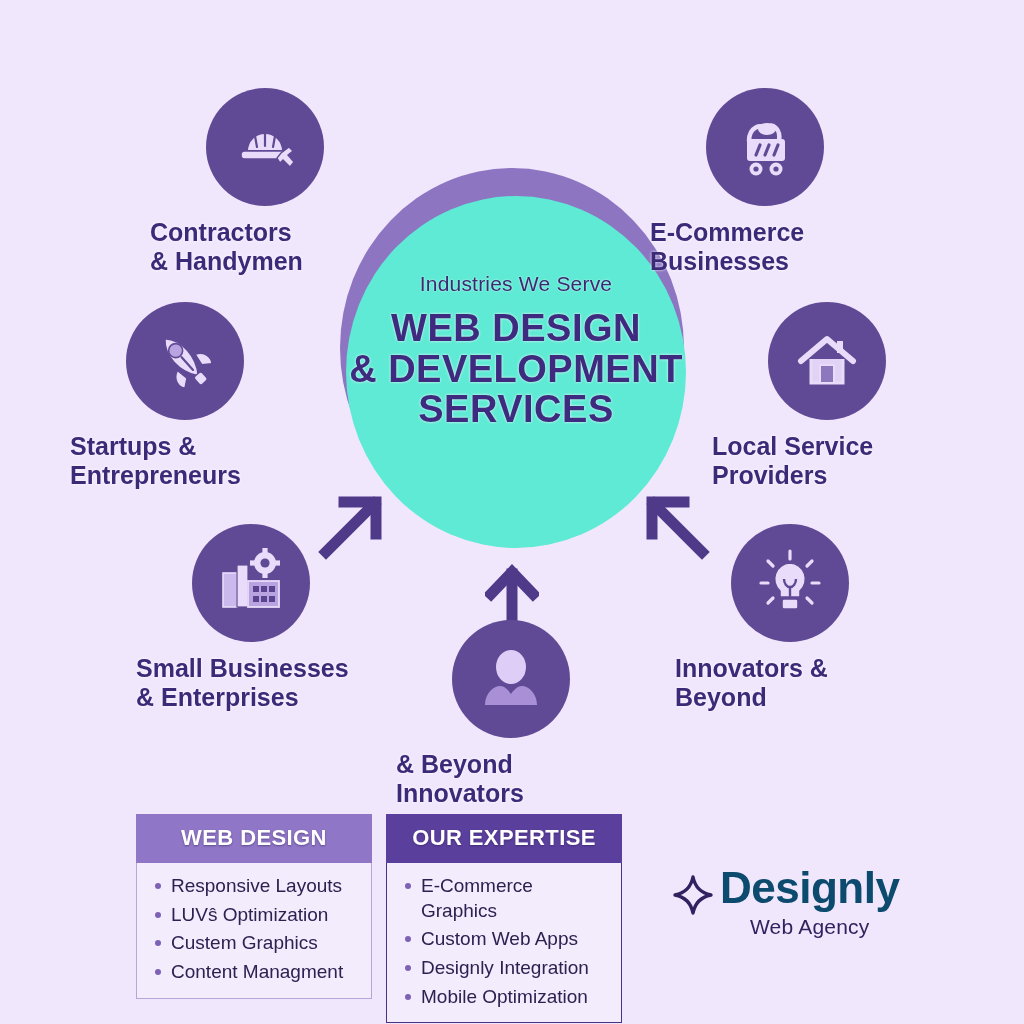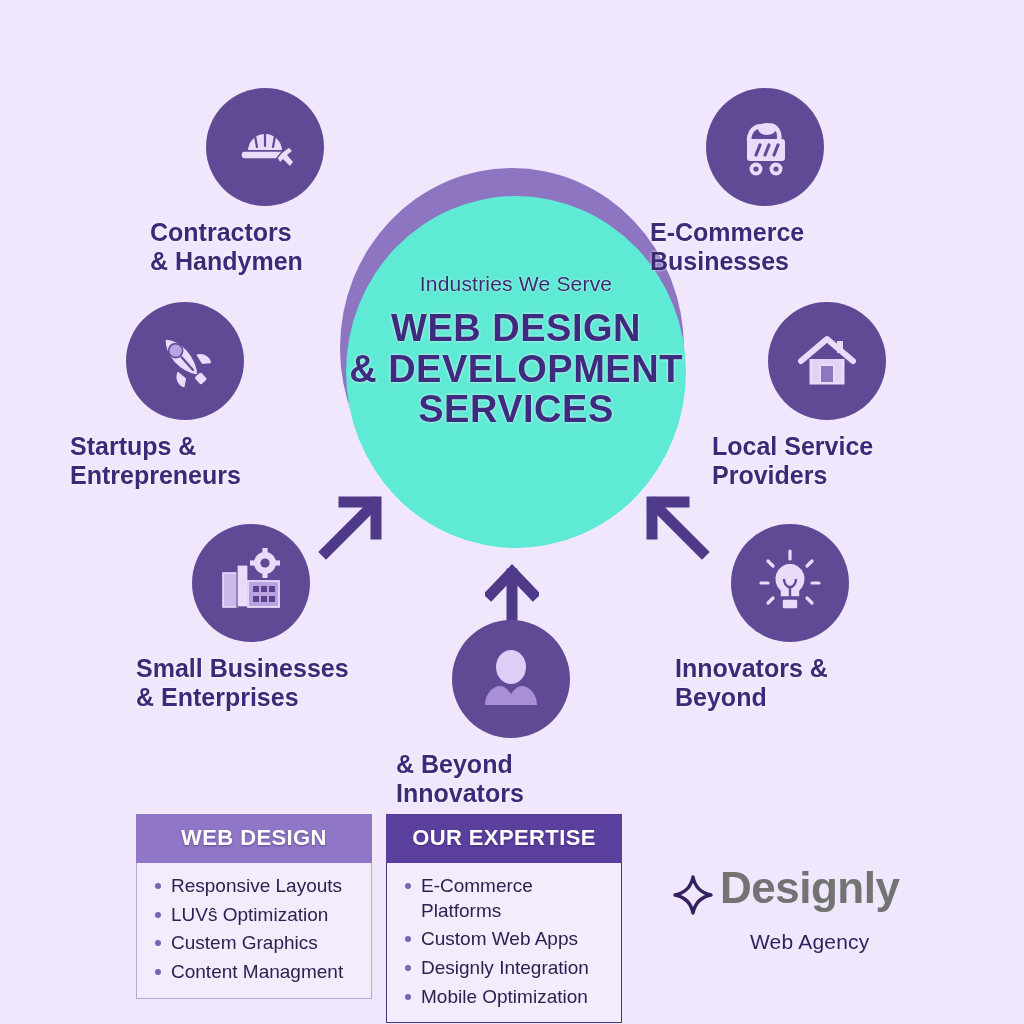--- a/index.html
+++ b/index.html
@@ -146,29 +146,29 @@
     position: absolute;
     left: 672px;
     top: 866px;
     display: flex;
     align-items: flex-start;
   }
   #logo .mark { margin-top: 8px; margin-right: 6px; }
   #logo .wordmark {
     font-size: 44px;
     font-weight: bold;
-    color: #737373;
+    color: #0c4a6e;
     line-height: 1;
     letter-spacing: -.5px;
   }
   #logo .tagline {
     font-size: 21px;
     color: #33215f;
     text-align: center;
-    margin-top: 20px;
+    margin-top: 5px;
     letter-spacing: .2px;
   }
 </style>
 </head>
 <body>
 
 <div id="canvas">
 
   <div class="hub-ring"></div>
   <div class="hub-core">
@@ -355,21 +355,21 @@
       <li>Responsive Layouts</li>
       <li>LUVŝ Optimization</li>
       <li>Custem Graphics</li>
       <li>Content Managment</li>
     </ul>
   </div>
 
   <div class="panel" id="panel-expertise">
     <div class="phead">OUR EXPERTISE</div>
     <ul class="plist">
-      <li>E-Commerce Platforms</li>
+      <li>E-Commerce Graphics</li>
       <li>Custom Web Apps</li>
       <li>Designly Integration</li>
       <li>Mobile Optimization</li>
     </ul>
   </div>
 
   <div id="logo">
     <span class="mark">
       <svg width="42" height="42" viewBox="0 0 42 42">
         <path d="M21 3 C23 13 29 19 39 21 C29 23 23 29 21 39 C19 29 13 23 3 21 C13 19 19 13 21 3 z" fill="none" stroke="#33215f" stroke-width="3.4" stroke-linejoin="round"></path>

